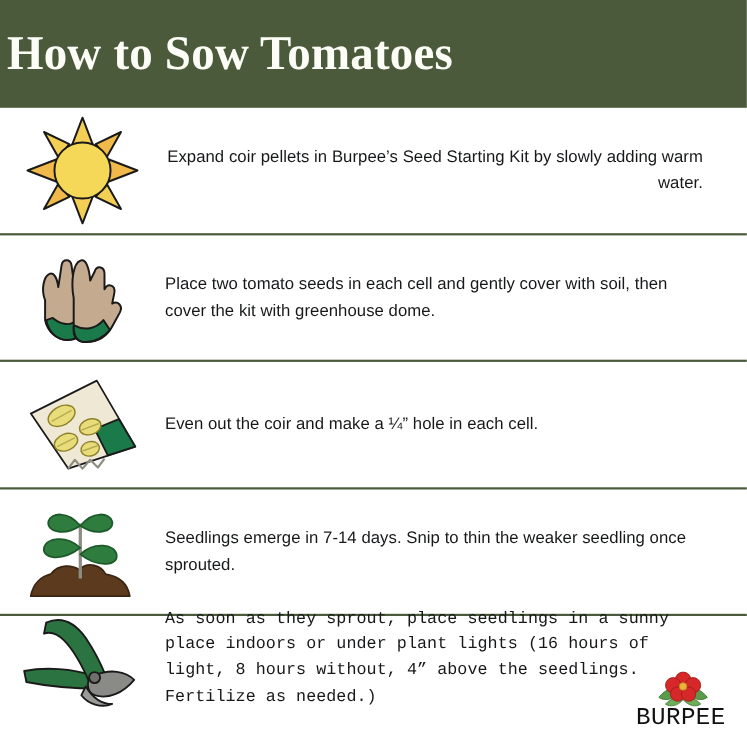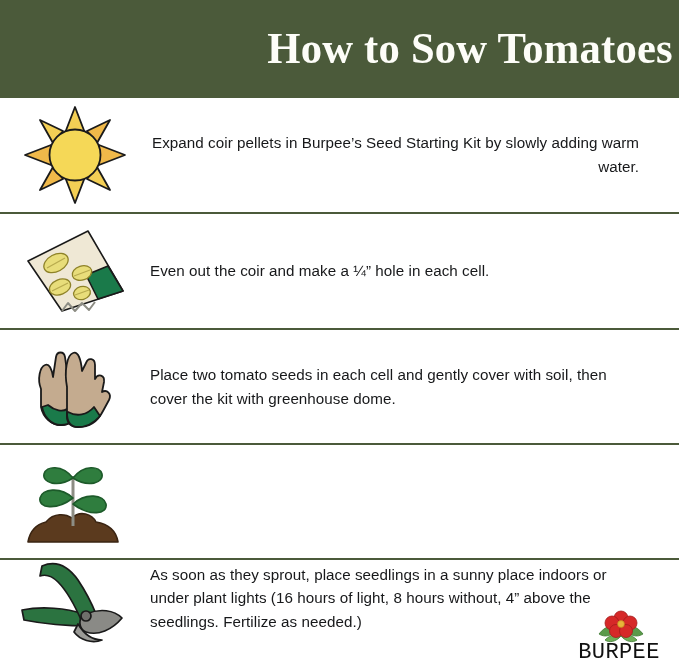--- a/index.html
+++ b/index.html
@@ -24,21 +24,21 @@
   
   .header-band {
     position: absolute;
     left: 0;
     top: 0;
     width: 679px;
     height: 98px;
     background: #4b5a3a;
     display: flex;
     align-items: center;
-    justify-content: flex-end;
+    justify-content: flex-start;
   }
   .header-title {
     color: #fdfdf8;
     font-family: "Liberation Serif", "DejaVu Serif", serif;
     font-weight: bold;
     font-size: 44px;
     letter-spacing: 0.2px;
     line-height: 1;
     transform: scaleX(0.97);
     margin: 0;
@@ -77,21 +77,21 @@
     font-size: 15.2px;
     line-height: 1.55;
     letter-spacing: 0.05px;
   }
 
   
   .row-1 { height: 116px; text-align: right; }
   .row-2 { height: 116px; }
   .row-3 { height: 115px; }
   .row-4 { height: 115px; }
-  .row-5 { height: 76px; }
+  .row-5 { height: 76px; font-family: Liberation Mono, monospace; }
 
   
   .burpee-logo {
     position: absolute;
     right: 8px;
     bottom: 2px;
     width: 104px;
     height: 56px;
   }
   .burpee-wordmark {
@@ -138,20 +138,47 @@
             <polygon points="87,85 64,74 74,62" fill="#f3cf55"></polygon>
             <polygon points="17,85 30,62 40,74" fill="#f0b94a"></polygon>
             <polygon points="17,15 40,26 30,38" fill="#f3cf55"></polygon>
             <circle cx="52" cy="50" r="25.5" fill="#f5d857"></circle>
           </g>
         </svg>
       </div>
       <div class="step-text">Expand coir pellets in Burpee’s Seed Starting Kit by slowly adding warm water.</div>
     </div>
 
+    <div class="step-row row-3">
+      <div class="step-icon">
+        <svg width="104" height="100" viewBox="0 0 104 100">
+          <g stroke="#1a1a1a" stroke-width="1.8" stroke-linejoin="round" stroke-linecap="round">
+
+            <path d="M18,52 C14,42 17,30 22,28 C26,26 29,32 30,40
+                     L33,20 C34,14 41,14 42,20 L45,42
+                     L52,44 L52,78 C52,84 46,88 38,88
+                     C28,88 20,80 18,70 Z" fill="#c4ab8f"></path>
+
+            <path d="M19,70 C21,80 28,88 38,88 C42,88 46,87 48,84
+                     L44,72 C40,75 32,74 25,68 Z" fill="#1a7a4a"></path>
+
+            <path d="M44,50 C41,34 44,18 50,16 C55,14 58,22 59,34
+                     L63,26 C65,20 72,21 72,28 L72,42
+                     C75,36 82,38 81,45 L79,55
+                     C84,52 89,57 86,63 L80,74
+                     C75,84 66,90 55,90 C48,90 44,86 44,80 Z" fill="#c4ab8f"></path>
+
+            <path d="M44,76 C44,86 48,90 55,90 C63,90 71,86 77,79
+                     L71,70 C64,78 54,80 45,75 Z" fill="#1a7a4a"></path>
+          </g>
+        </svg>
+      </div>
+      <div class="step-text">Place two tomato seeds in each cell and gently cover with soil, then cover the kit with greenhouse dome.</div>
+    </div>
+
     <div class="step-row row-2">
       <div class="step-icon">
         <svg width="110" height="92" viewBox="0 0 110 92">
           <g stroke="#1a1a1a" stroke-width="1.6" stroke-linejoin="round">
 
             <polygon points="8,36 68,6 103,66 42,86" fill="#efe8d5"></polygon>
 
             <polygon points="88,41 103,66 78,74 66,50" fill="#1a7a4a"></polygon>
 
             <polyline points="42,86 48,78 55,86 62,78 69,85 75,77" fill="none" stroke="#8d8d84" stroke-width="2"></polyline>
@@ -165,67 +192,41 @@
             <ellipse cx="62" cy="48" rx="10" ry="7" fill="#e8dd7a" transform="rotate(-18 62 48)"></ellipse>
             <line x1="54" y1="51" x2="70" y2="45" stroke="#b8ab4e"></line>
             <ellipse cx="62" cy="68" rx="8.5" ry="6.5" fill="#e8dd7a" transform="rotate(-15 62 68)"></ellipse>
             <line x1="55" y1="70" x2="69" y2="65" stroke="#b8ab4e"></line>
           </g>
         </svg>
       </div>
       <div class="step-text">Even out the coir and make a ¼” hole in each cell.</div>
     </div>
 
-    <div class="step-row row-3">
-      <div class="step-icon">
-        <svg width="104" height="100" viewBox="0 0 104 100">
-          <g stroke="#1a1a1a" stroke-width="1.8" stroke-linejoin="round" stroke-linecap="round">
-
-            <path d="M18,52 C14,42 17,30 22,28 C26,26 29,32 30,40
-                     L33,20 C34,14 41,14 42,20 L45,42
-                     L52,44 L52,78 C52,84 46,88 38,88
-                     C28,88 20,80 18,70 Z" fill="#c4ab8f"></path>
-
-            <path d="M19,70 C21,80 28,88 38,88 C42,88 46,87 48,84
-                     L44,72 C40,75 32,74 25,68 Z" fill="#1a7a4a"></path>
-
-            <path d="M44,50 C41,34 44,18 50,16 C55,14 58,22 59,34
-                     L63,26 C65,20 72,21 72,28 L72,42
-                     C75,36 82,38 81,45 L79,55
-                     C84,52 89,57 86,63 L80,74
-                     C75,84 66,90 55,90 C48,90 44,86 44,80 Z" fill="#c4ab8f"></path>
-
-            <path d="M44,76 C44,86 48,90 55,90 C63,90 71,86 77,79
-                     L71,70 C64,78 54,80 45,75 Z" fill="#1a7a4a"></path>
-          </g>
-        </svg>
-      </div>
-      <div class="step-text">Place two tomato seeds in each cell and gently cover with soil, then cover the kit with greenhouse dome.</div>
-    </div>
-
     <div class="step-row row-4">
       <div class="step-icon">
         <svg width="110" height="92" viewBox="0 0 110 92">
 
           <path d="M8,86 C10,74 18,68 26,66 C34,56 46,58 52,62
                    C60,54 72,58 76,66 C88,68 96,74 98,86 Z" fill="#5b3a1e" stroke="#3a2412" stroke-width="1.6" stroke-linejoin="round"></path>
 
           <line x1="53" y1="20" x2="53" y2="70" stroke="#8d8d84" stroke-width="3"></line>
           <g stroke="#1d5a2a" stroke-width="1.6" stroke-linejoin="round">
 
             <path d="M53,22 C42,8 26,10 24,18 C22,27 38,32 53,22 Z" fill="#2f7d3e"></path>
 
             <path d="M53,22 C64,8 80,10 82,18 C84,27 68,32 53,22 Z" fill="#2f7d3e"></path>
 
             <path d="M53,42 C40,30 22,33 20,42 C18,52 36,55 53,42 Z" fill="#2f7d3e"></path>
 
             <path d="M53,48 C66,36 84,39 86,48 C88,58 70,61 53,48 Z" fill="#2f7d3e"></path>
           </g>
         </svg>
       </div>
+      <div class="step-text">Seedlings emerge in 7-14 days. Snip to thin the weaker seedling once sprouted.</div>
     </div>
 
     <div class="step-row row-5 no-rule">
       <div class="step-icon">
         <svg width="118" height="92" viewBox="0 0 118 92">
           <g stroke="#1a1a1a" stroke-width="1.7" stroke-linejoin="round" stroke-linecap="round">
 
             <path d="M6,58 C26,54 50,56 68,62 L74,74 C56,74 28,72 8,68 Z" fill="#2b7340"></path>
 
             <path d="M26,14 C40,8 52,14 62,28 C70,40 76,52 80,62

